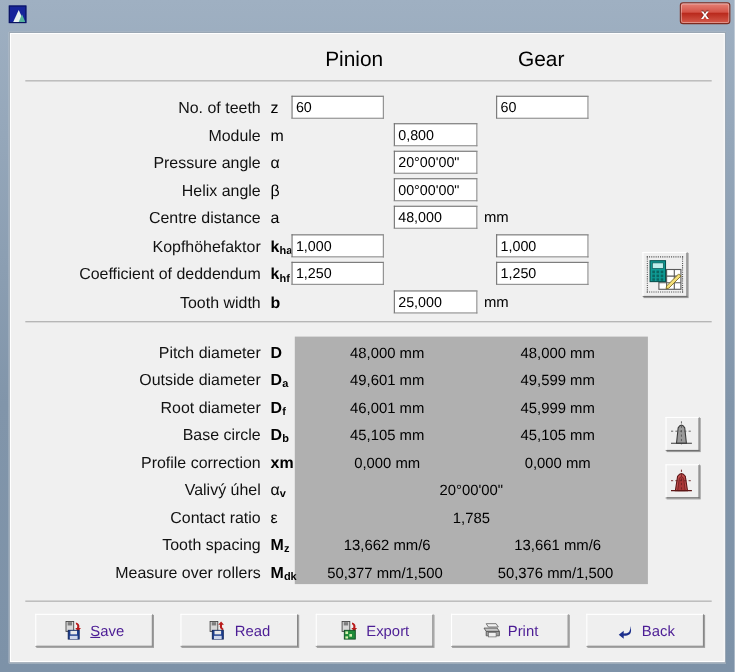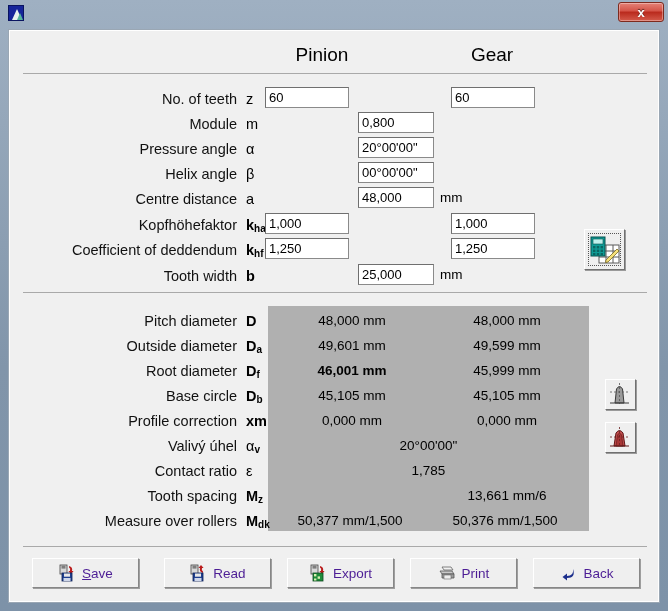--- a/index.html
+++ b/index.html
@@ -294,21 +294,21 @@
         <div class="lbl">Outside diameter</div>
       </div>
     <div class="sym" style="left:237px;top:308px;"><b>D</b><sub>a</sub></div>
     <div class="res" style="left:263px;top:308px;width:160px;">49,601 mm</div>
     <div class="res" style="left:418px;top:308px;width:160px;">49,599 mm</div>
 
     <div class="lblbox" style="top:333px;">
         <div class="lbl">Root diameter</div>
       </div>
     <div class="sym" style="left:237px;top:333px;"><b>D</b><sub>f</sub></div>
-    <div class="res" style="left:263px;top:333px;width:160px;font-weight:bold;">46,001 mm</div>
+    <div class="res" style="left:263px;top:333px;width:160px;">46,001 mm</div>
     <div class="res" style="left:418px;top:333px;width:160px;">45,999 mm</div>
 
     <div class="lblbox" style="top:358px;">
         <div class="lbl">Base circle</div>
       </div>
     <div class="sym" style="left:237px;top:358px;"><b>D</b><sub>b</sub></div>
     <div class="res" style="left:263px;top:358px;width:160px;">45,105 mm</div>
     <div class="res" style="left:418px;top:358px;width:160px;">45,105 mm</div>
 
     <div class="lblbox" style="top:383px;">
@@ -327,20 +327,21 @@
     <div class="lblbox" style="top:433px;">
         <div class="lbl">Contact ratio</div>
       </div>
     <div class="sym" style="left:237px;top:433px;"><span>ε</span></div>
     <div class="res" style="left:259px;top:433px;width:321px;">1,785</div>
 
     <div class="lblbox" style="top:458px;">
         <div class="lbl">Tooth spacing</div>
       </div>
     <div class="sym" style="left:237px;top:458px;"><b>M</b><sub>z</sub></div>
+    <div class="res" style="left:263px;top:458px;width:160px;">13,662 mm/6</div>
     <div class="res" style="left:418px;top:458px;width:160px;">13,661 mm/6</div>
 
     <div class="lblbox" style="top:483px;">
         <div class="lbl">Measure over rollers</div>
       </div>
     <div class="sym" style="left:237px;top:483px;"><b>M</b><sub>dk</sub></div>
     <div class="res" style="left:261px;top:483px;width:160px;">50,377 mm/1,500</div>
     <div class="res" style="left:416px;top:483px;width:160px;">50,376 mm/1,500</div>
 
     <div class="iconbtn" style="left:596px;top:349px;width:31px;height:31px;">

